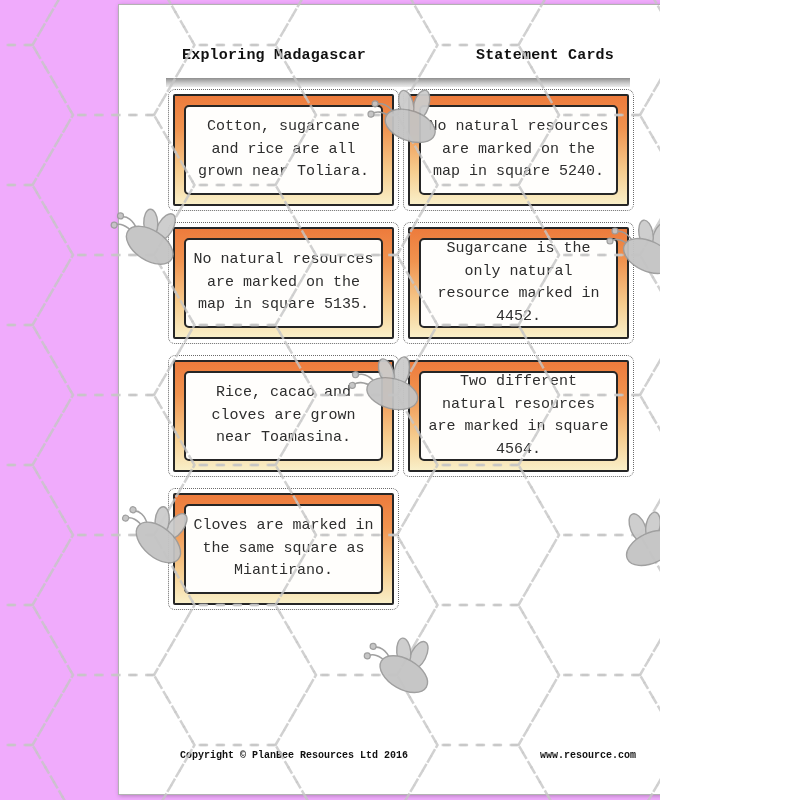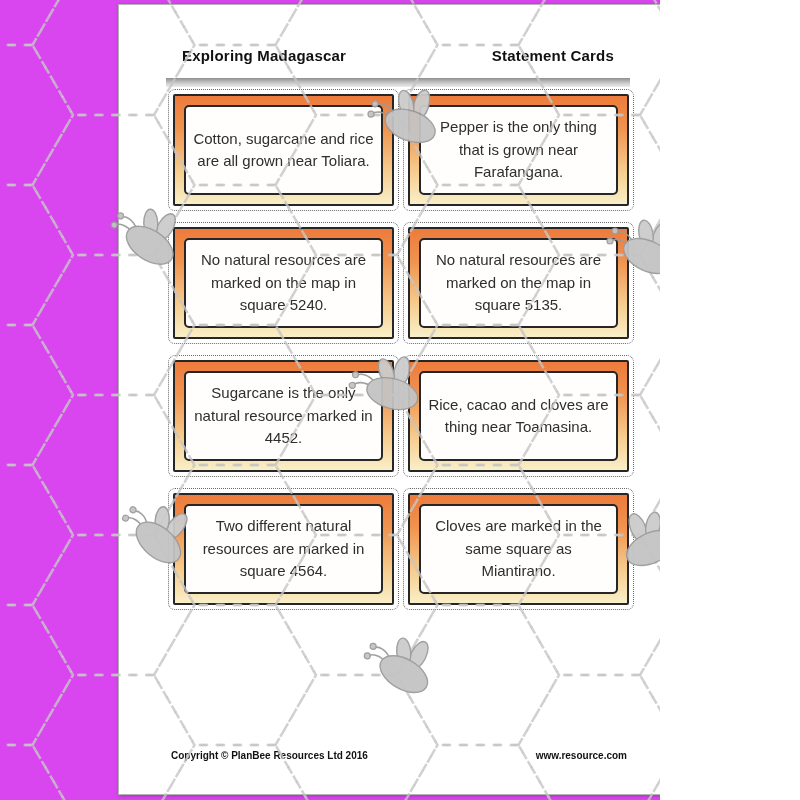--- a/index.html
+++ b/index.html
@@ -1,19 +1,19 @@
 <!DOCTYPE html>
 <html><head>
 <meta charset="utf-8">
 <style>
   html,body{margin:0;padding:0;background:#ffffff;}
   .stage{
     position:relative;width:660px;height:800px;overflow:hidden;
-    background:#d946ef;
-    font-family:Liberation Sans, sans-serif;
+    background:#f0abfc;
+    font-family:Liberation Mono, monospace;
   }
   .sheet{
     position:absolute;left:118px;top:4px;width:561px;height:789px;
     background:#ffffff;border:1px solid #b3b3b3;
     box-shadow:1px 1px 4px rgba(0,0,0,0.25);
     z-index:1;
   }
   .header-band{
     position:absolute;left:168px;top:33px;width:460px;height:45px;
     background:#ffffff;z-index:3;
@@ -42,21 +42,21 @@
   .card-inner{
     height:100%;box-sizing:border-box;
     border:2px solid #262626;border-radius:5px;
     background:#fffefc;
     display:flex;align-items:center;justify-content:center;
     text-align:center;
     font-size:15px;line-height:1.5;color:#2e2e2e;
     padding:2px 6px;
   }
   .footer-row{
-    position:absolute;left:171px;top:750px;width:456px;
+    position:absolute;left:180px;top:750px;width:456px;
     display:flex;justify-content:space-between;align-items:center;
     font-size:10px;font-weight:bold;color:#111;
     z-index:3;
   }
   .overlay-svg{
     position:absolute;left:0;top:0;width:800px;height:800px;
     z-index:10;pointer-events:none;
   }
 </style>
 </head>
@@ -70,33 +70,30 @@
     <span>Exploring Madagascar</span>
     <span>Statement Cards</span>
   </div>
   <div class="header-shadow"></div>
 
   <div class="cards-grid">
     <div class="card">
       <div class="card-inner">Cotton, sugarcane and rice are all grown near Toliara.</div>
     </div>
     <div class="card">
-      <div class="card-inner">Pepper is the only thing that is grown near Farafangana.</div>
-    </div>
-    <div class="card">
       <div class="card-inner">No natural resources are marked on the map in square 5240.</div>
     </div>
     <div class="card">
       <div class="card-inner">No natural resources are marked on the map in square 5135.</div>
     </div>
     <div class="card">
       <div class="card-inner">Sugarcane is the only natural resource marked in 4452.</div>
     </div>
     <div class="card">
-      <div class="card-inner">Rice, cacao and cloves are thing near Toamasina.</div>
+      <div class="card-inner">Rice, cacao and cloves are grown near Toamasina.</div>
     </div>
     <div class="card">
       <div class="card-inner">Two different natural resources are marked in square 4564.</div>
     </div>
     <div class="card">
       <div class="card-inner">Cloves are marked in the same square as Miantirano.</div>
     </div>
   </div>
 
   <div class="footer-row">

